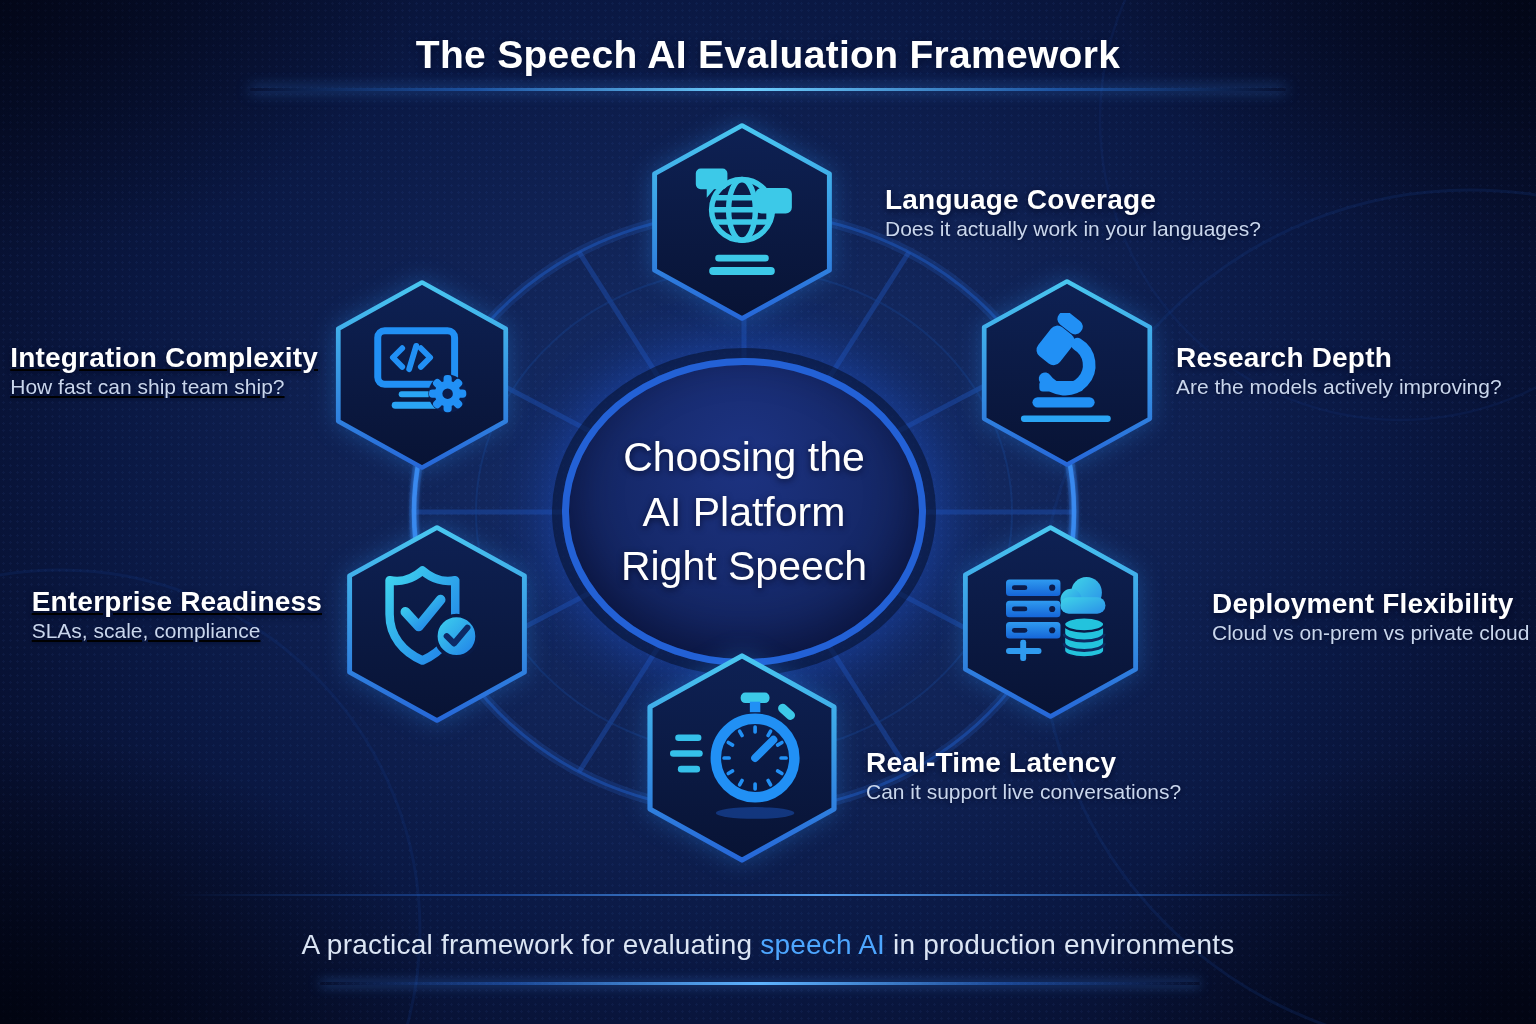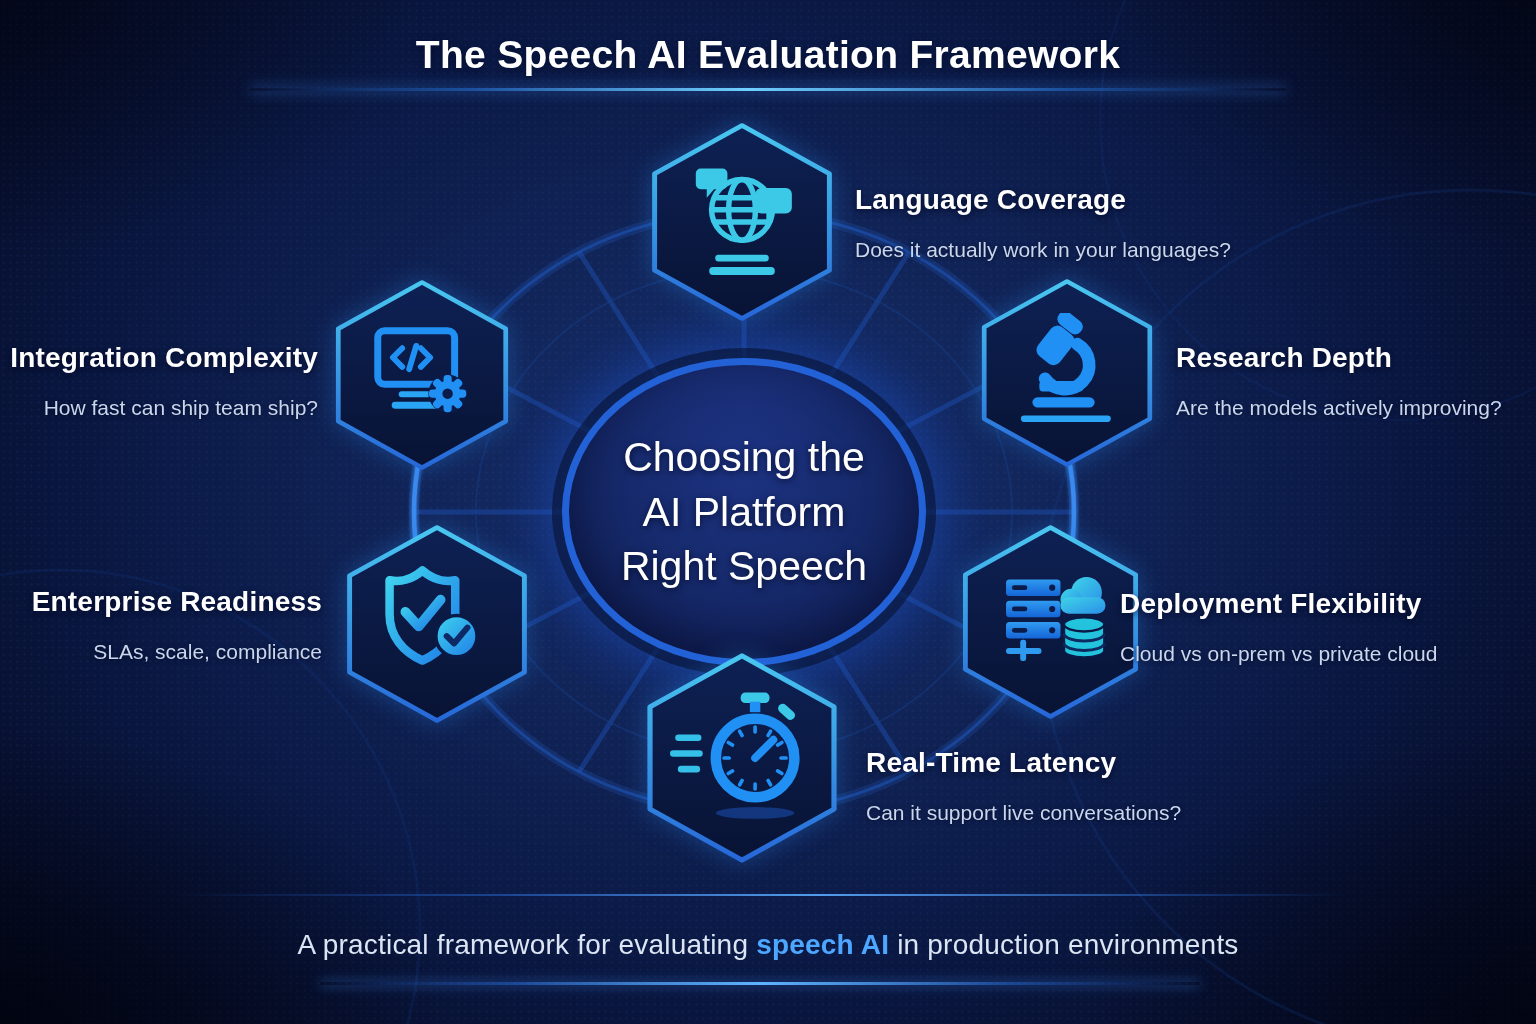--- a/index.html
+++ b/index.html
@@ -47,33 +47,33 @@
   .hex{position:absolute;z-index:4;}
   .hexsvg{position:absolute;inset:0;width:100%;height:100%;
     filter:drop-shadow(0 0 12px rgba(40,140,240,0.35));}
   .hexsvg polygon{fill:url(#hexFill);stroke:url(#hexStroke);stroke-width:2.6;stroke-linejoin:round;}
   .hexicon{position:absolute;left:50%;top:50%;transform:translate(-50%,-52%);width:64%;}
   .hexicon.wide{width:72%;}
   
   .node-label{position:absolute;z-index:5;}
   .node-title{font-size:28px;font-weight:700;color:#ffffff;letter-spacing:0.2px;
     text-shadow:0 2px 6px rgba(0,8,35,0.8);}
-  .node-desc{font-size:21px;font-weight:400;color:#c9d6ec;margin-top:22px;
+  .node-desc{font-size:21px;font-weight:400;color:#c9d6ec;margin-top:1px;
     text-shadow:0 1px 4px rgba(0,8,35,0.7);}
-  .align-right{text-align:right;}
+  .align-right{text-decoration:underline;}
   
   .footer-divider{
     position:absolute;top:894px;left:170px;width:1180px;height:2px;z-index:6;
     background:linear-gradient(90deg, transparent 0%, rgba(45,120,235,0.45) 28%, rgba(90,170,255,0.9) 55%, rgba(45,120,235,0.35) 86%, transparent 100%);
   }
   .footer-text{
     position:absolute;top:929px;left:0;width:100%;text-align:center;z-index:6;
     font-size:28px;font-weight:400;color:#dbe5f4;letter-spacing:0.2px;
   }
-  .footer-highlight{color:#4da6ff;font-weight:700;margin-top:28px;}
+  .footer-highlight{color:#4da6ff;font-weight:400;margin-top:28px;}
   .footer-glowline{
     position:absolute;top:982px;left:320px;width:880px;height:3px;z-index:6;border-radius:2px;
     background:linear-gradient(90deg, transparent 0%, rgba(45,120,235,0.5) 22%, #5fb4ff 50%, rgba(45,120,235,0.5) 78%, transparent 100%);
     box-shadow:0 0 12px rgba(70,150,255,0.7);
   }
 </style>
 </head>
 <body>
 
 <svg width="0" height="0" style="position:absolute" aria-hidden="true">
@@ -161,21 +161,21 @@
         <path d="M27,32 H73 M25,42 H75 M27,52 H73"></path>
       </g>
       <g fill="#3cc9e8">
         <path d="M16,8 h18 a4,4 0 0 1 4,4 v9 a4,4 0 0 1 -4,4 h-7 l-6,7 v-7 h-5 a4,4 0 0 1 -4,-4 v-9 a4,4 0 0 1 4,-4 z"></path>
         <path d="M66,24 h20 a5,5 0 0 1 5,5 v11 a5,5 0 0 1 -5,5 h-9 l-7,8 v-8 h-4 a5,5 0 0 1 -5,-5 v-11 a5,5 0 0 1 5,-5 z"></path>
         <rect x="28" y="79" width="44" height="5.5" rx="2.7"></rect>
         <rect x="23" y="89" width="54" height="6.5" rx="3.2"></rect>
       </g>
     </svg>
   </div>
-  <div class="node-label" style="left:855px;top:184px">
+  <div class="node-label" style="left:885px;top:184px">
     <div class="node-title">Language Coverage</div>
     <div class="node-desc">Does it actually work in your languages?</div>
   </div>
 
   <div class="hex" style="left:977px;top:278px;width:180px;height:190px">
     <svg class="hexsvg" viewBox="0 0 100 112" preserveAspectRatio="none">
       <polygon points="50,2 96,29 96,83 50,110 4,83 4,29"></polygon>
       </svg>
     <svg class="hexicon" viewBox="0 0 100 100">
       <rect x="41" y="2" width="24" height="13" rx="6" transform="rotate(38 53 8)" fill="#2190f5"></rect>
@@ -216,21 +216,21 @@
           <circle cx="67" cy="33" r="9"></circle>
         <rect x="58" y="31" width="38" height="14" rx="7"></rect>
       </g>
       <g fill="#23c3dd" stroke="#0a1a46" stroke-width="2">
         <path d="M61,54 v22 a17,6 0 0 0 34,0 v-22 z"></path>
         <ellipse cx="78" cy="54" rx="17" ry="6"></ellipse>
       </g>
       <path d="M61,62 a17,6 0 0 0 34,0 M61,70 a17,6 0 0 0 34,0" stroke="#0d2a60" stroke-width="2.5" fill="none"></path>
     </svg>
   </div>
-  <div class="node-label" style="left:1120px;top:588px">
+  <div class="node-label" style="left:1212px;top:588px">
     <div class="node-title">Deployment Flexibility</div>
     <div class="node-desc">Cloud vs on-prem vs private cloud</div>
   </div>
 
   <div class="hex" style="left:642px;top:652px;width:200px;height:212px">
     <svg class="hexsvg" viewBox="0 0 100 112" preserveAspectRatio="none">
       <polygon points="50,2 96,29 96,83 50,110 4,83 4,29"></polygon>
       </svg>
     <svg class="hexicon wide" viewBox="0 0 110 100">
       <ellipse cx="65" cy="94" rx="30" ry="4.5" fill="#1b55c0" opacity="0.5"></ellipse>

